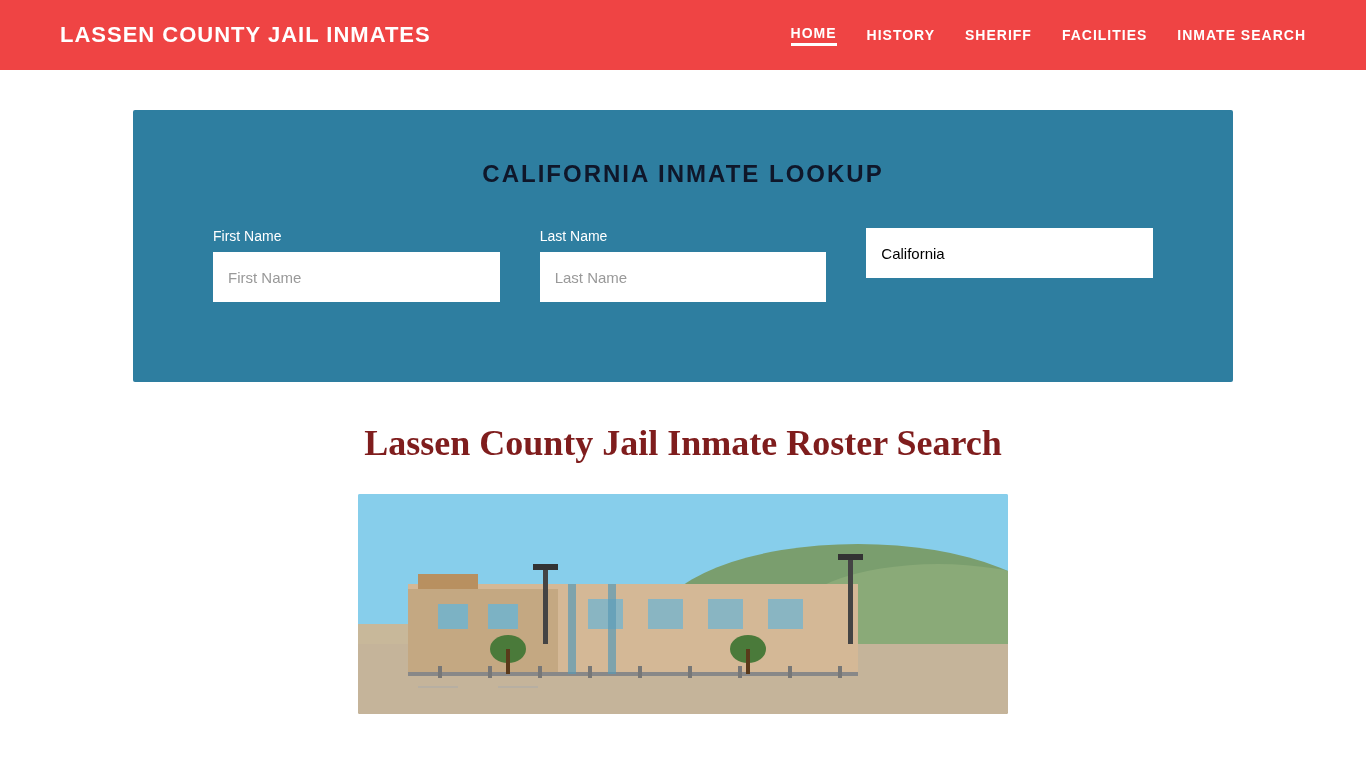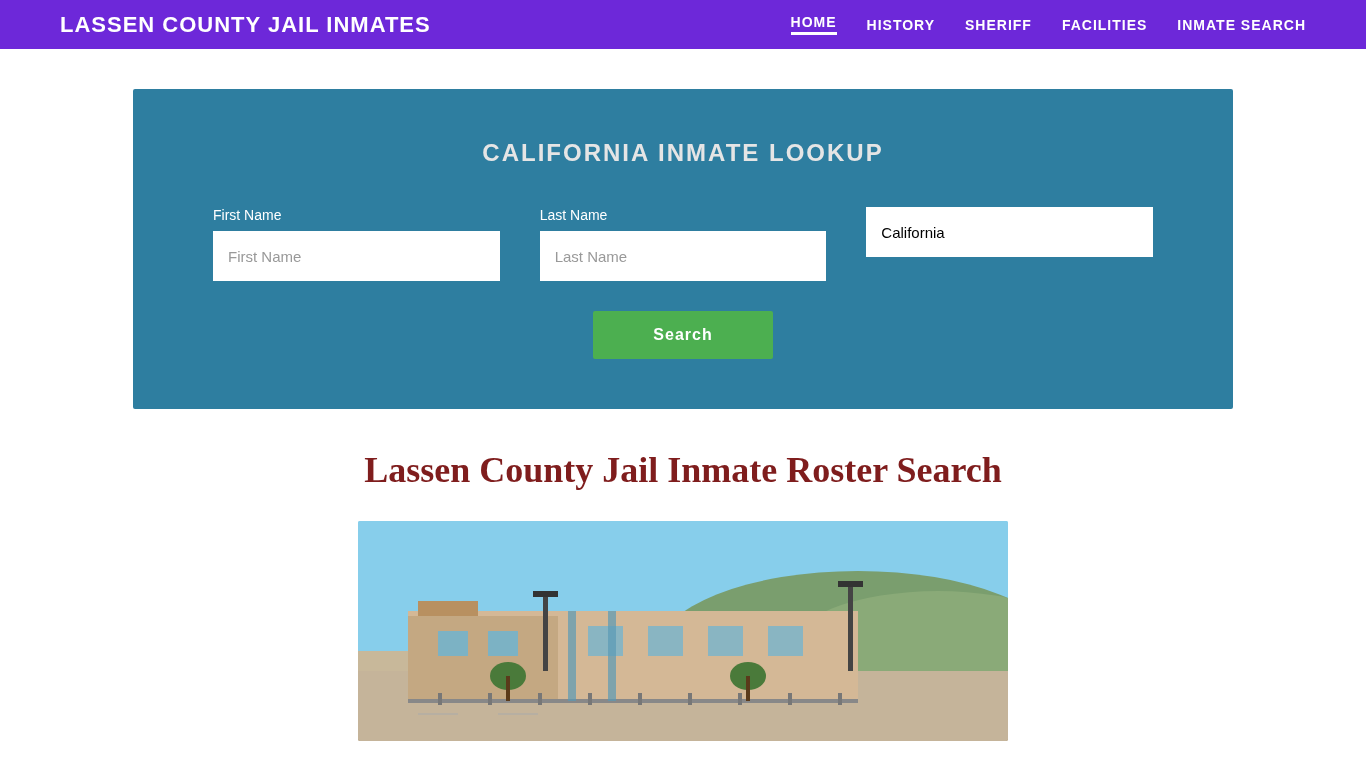--- a/index.html
+++ b/index.html
@@ -10,22 +10,22 @@
 
     body {
       font-family: Arial, sans-serif;
       background: #ffffff;
       width: 1366px;
       min-height: 768px;
     }
 
     
     .header {
-      background: #6d28d9;
-      height: 49px;
+      background: #ef4444;
+      height: 70px;
       display: flex;
       align-items: center;
       justify-content: space-between;
       padding: 0 60px;
     }
 
     .site-title {
       color: #ffffff;
       font-size: 22px;
       font-weight: 900;
@@ -57,21 +57,21 @@
     
     .search-section {
       background: #2e7ea0;
       margin: 40px auto;
       width: 1100px;
       padding: 50px 80px;
       border-radius: 2px;
     }
 
     .search-section-title {
-      color: #e5e5e5;
+      color: #0f172a;
       font-size: 24px;
       font-weight: 700;
       letter-spacing: 2px;
       text-align: center;
       margin-bottom: 40px;
       text-transform: uppercase;
     }
 
     .form-row {
       display: flex;
@@ -196,23 +196,20 @@
     <div class="form-group">
       <label class="form-label">Last Name</label>
       <input class="form-input" type="text" placeholder="Last Name" style="">
     </div>
 
     <div class="form-group">
       <input class="form-input state-input" type="text" value="California" style="">
     </div>
   </div>
 
-  <div class="search-btn-row">
-    <button class="search-btn">Search</button>
-  </div>
 </section>
 
 <main class="main-content">
   <h1 class="page-title">Lassen County Jail Inmate Roster Search</h1>
 
   <div class="building-image">
     <svg class="building-svg" viewBox="0 0 650 220" xmlns="http://www.w3.org/2000/svg">
 
       <rect x="0" y="0" width="650" height="130" fill="#87ceeb"></rect>
 

